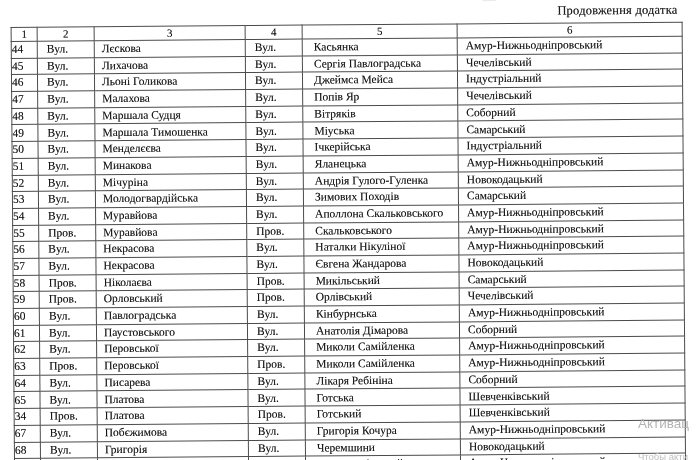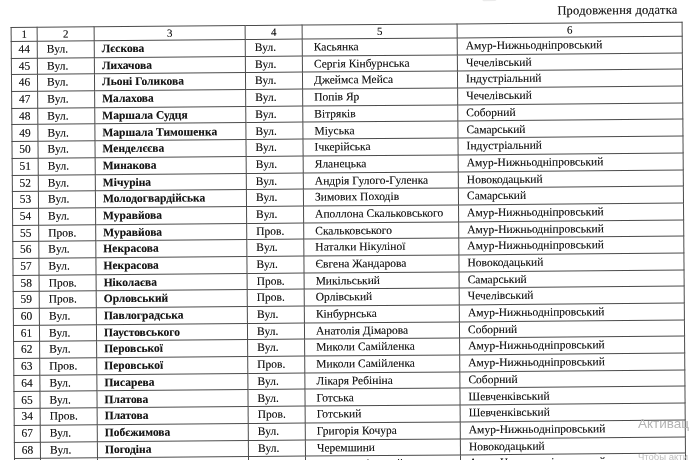--- a/index.html
+++ b/index.html
@@ -51,23 +51,23 @@
     overflow: hidden;
     color: #161616;
     text-shadow: 0 0 0.5px rgba(25,25,25,0.5);
   }
   .doc-table thead th {
     height: 13px;
     text-align: center;
     font-size: 11px;
   }
   .doc-table tbody td { height: 15.7px; }
-  .doc-table td.c0 { text-align: center; }
+  .doc-table td.c0 { text-align: left; }
   .doc-table td.c1 { padding-left: 9px; }
-  .doc-table td.c2 { padding-left: 7px; font-weight: bold; }
+  .doc-table td.c2 { padding-left: 7px; }
   .doc-table td.c3 { padding-left: 9px; }
   .doc-table td.c4 { padding-left: 11px; }
   .doc-table td.c5 { padding-left: 8px; }
   .artifact {
     position: absolute;
     left: 486px;
     top: 2px;
     width: 14px;
     height: 3px;
     background: rgba(60,60,60,0.10);
@@ -126,21 +126,21 @@
           <td class="c2">Лєскова</td>
           <td class="c3">Вул.</td>
           <td class="c4">Касьянка</td>
           <td class="c5">Амур-Нижньодніпровський</td>
         </tr>
         <tr>
           <td class="c0">45</td>
           <td class="c1">Вул.</td>
           <td class="c2">Лихачова</td>
           <td class="c3">Вул.</td>
-          <td class="c4">Сергія Кінбурнська</td>
+          <td class="c4">Сергія Павлоградська</td>
           <td class="c5">Чечелівський</td>
         </tr>
         <tr>
           <td class="c0">46</td>
           <td class="c1">Вул.</td>
           <td class="c2">Льоні Голикова</td>
           <td class="c3">Вул.</td>
           <td class="c4">Джеймса Мейса</td>
           <td class="c5">Індустріальний</td>
         </tr>
@@ -308,21 +308,21 @@
           <td class="c0">67</td>
           <td class="c1">Вул.</td>
           <td class="c2">Побєжимова</td>
           <td class="c3">Вул.</td>
           <td class="c4">Григорія Кочура</td>
           <td class="c5">Амур-Нижньодніпровський</td>
         </tr>
         <tr>
           <td class="c0">68</td>
           <td class="c1">Вул.</td>
-          <td class="c2">Погодіна</td>
+          <td class="c2">Григорія</td>
           <td class="c3">Вул.</td>
           <td class="c4">Черемшини</td>
           <td class="c5">Новокодацький</td>
         </tr>
         <tr>
           <td class="c0">69</td>
           <td class="c1">Пров.</td>
           <td class="c2">Покришкіна</td>
           <td class="c3">Пров.</td>
           <td class="c4">Приодинківський</td>

